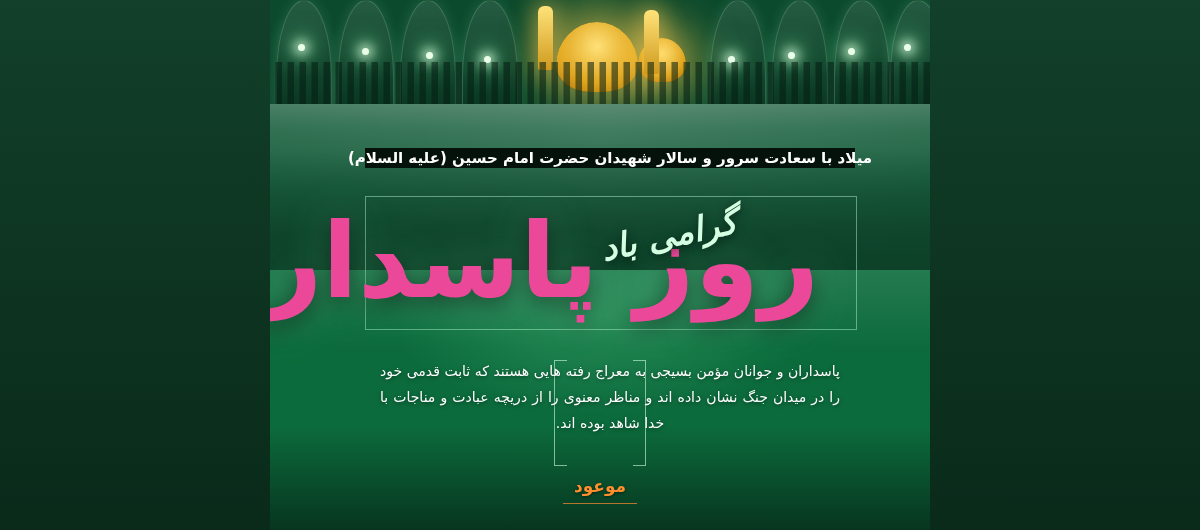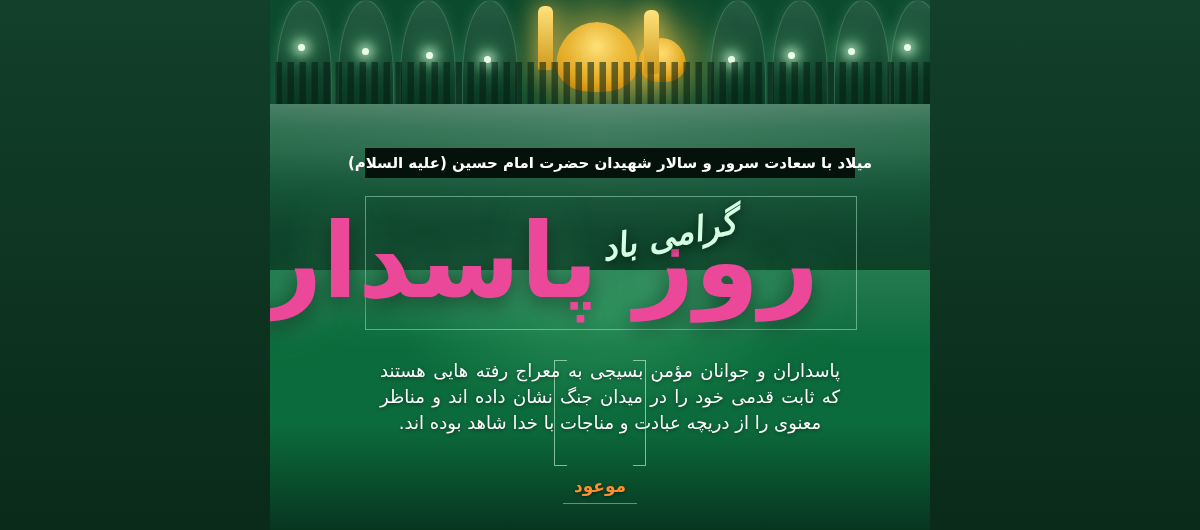--- a/index.html
+++ b/index.html
@@ -160,21 +160,21 @@
     z-index: 4;
   }
 
   
   .subtitle-bar {
     position: absolute;
     z-index: 5;
     left: 95px;
     top: 148px;
     width: 490px;
-    height: 30px;
+    height: 20px;
     background: #04120b;
     display: flex;
     align-items: center;
     justify-content: center;
     padding: 0 8px;
     box-sizing: border-box;
   }
   .subtitle-text {
     color: #ffffff;
     font-size: 15px;
@@ -213,21 +213,21 @@
   }
 
   
   .body-text {
     position: absolute;
     z-index: 5;
     left: 110px;
     top: 358px;
     width: 460px;
     color: #ffffff;
-    font-size: 18px;
+    font-size: 14px;
     line-height: 26px;
     text-align: justify;
     text-align-last: center;
     text-shadow: 0 1px 4px rgba(0,0,0,0.45);
   }
   .body-text p { margin: 0; }
 
   
   .bracket {
     position: absolute;

